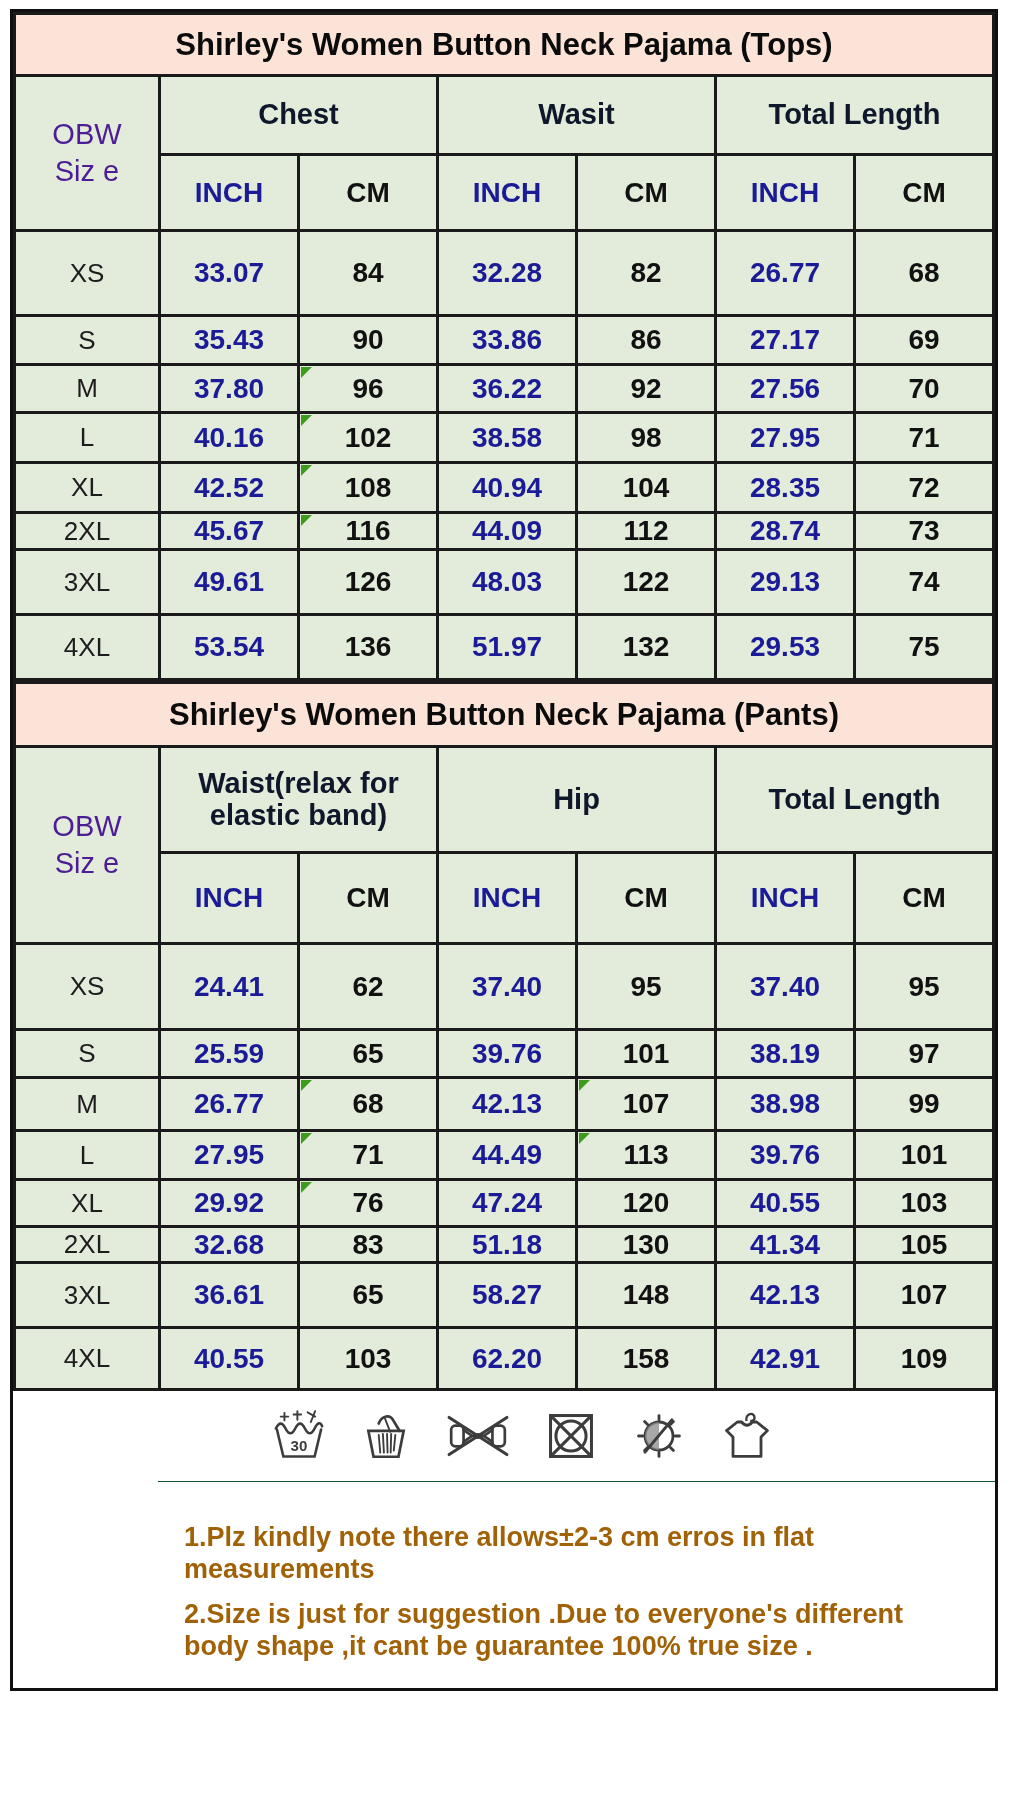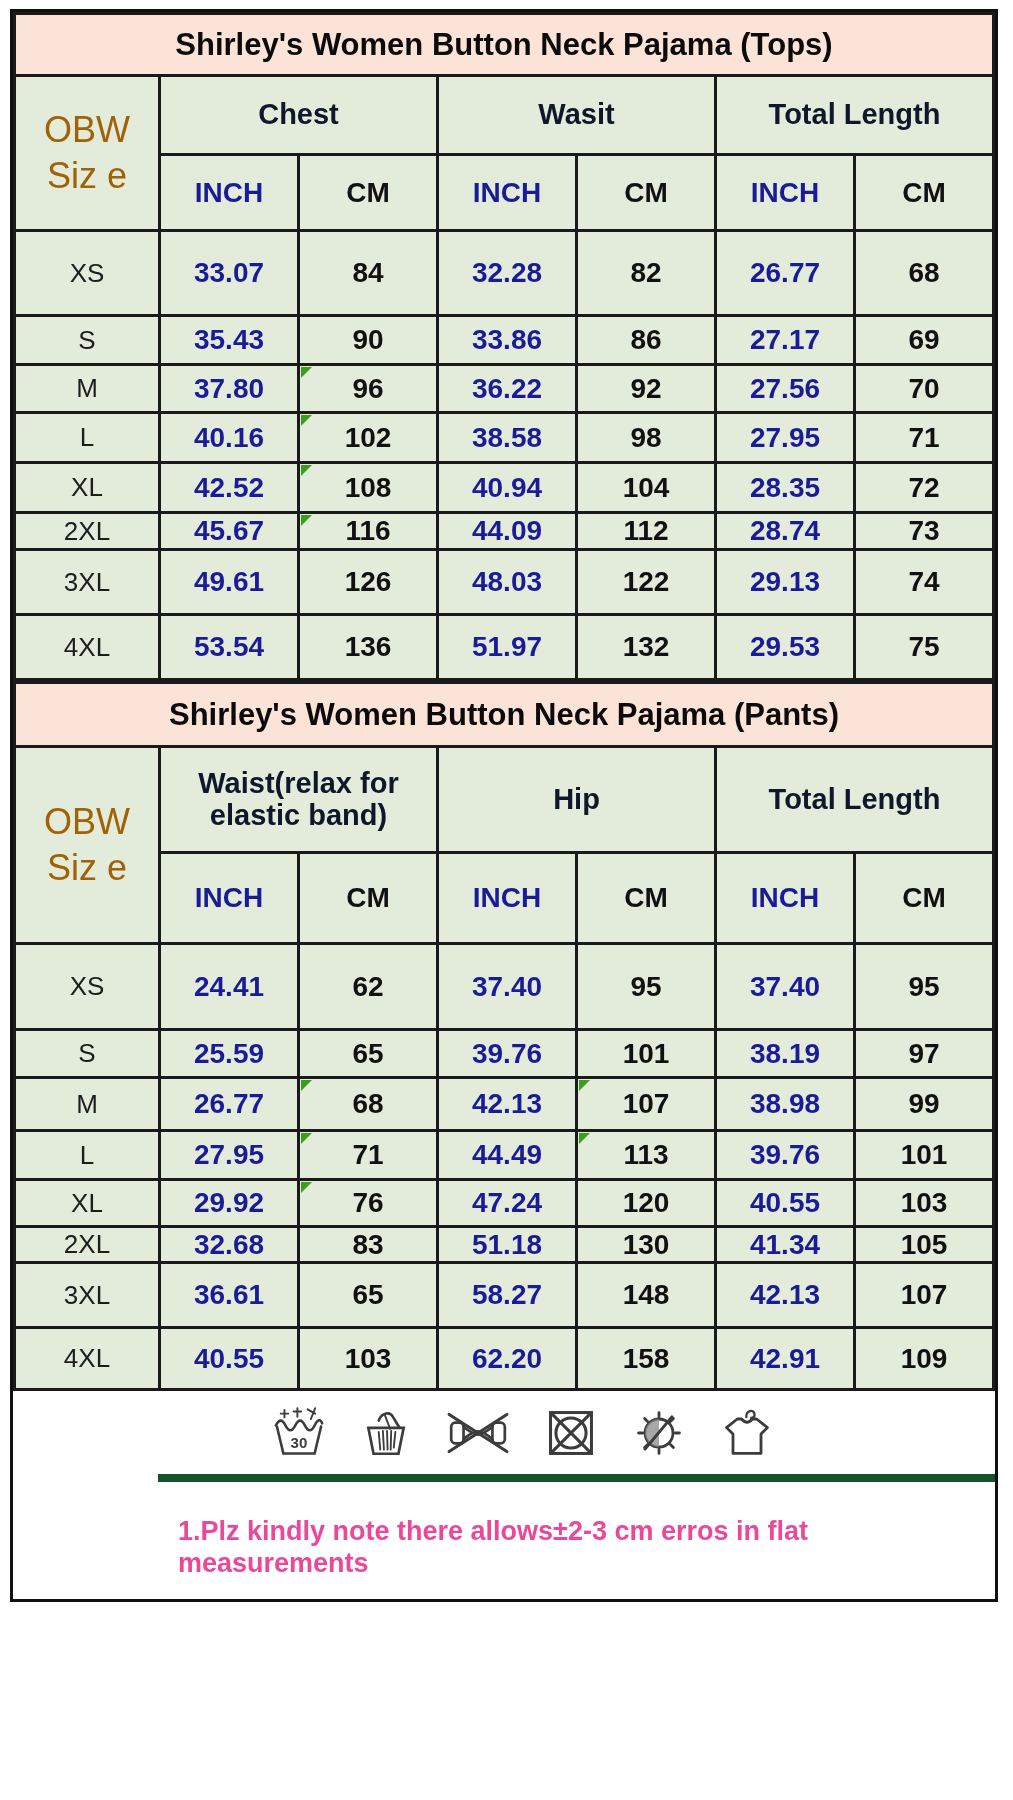--- a/index.html
+++ b/index.html
@@ -13,21 +13,21 @@
   }
   table.size-table{border-collapse:collapse;width:100%;table-layout:fixed;}
   table.size-table td{
     border:3px solid #1a1a1a;text-align:center;vertical-align:middle;
     padding:0;overflow:hidden;
   }
   .title-cell{
     background:#fbe3d8;color:#0b0b0b;font-weight:bold;font-size:31px;letter-spacing:0;
   }
   .corner-cell{
-    background:#e3ecdb;color:#a16207;font-size:36px;font-weight:normal;
+    background:#e3ecdb;color:#4c1d95;font-size:29px;font-weight:normal;
     white-space:pre-line;line-height:1.28;
   }
   .group-cell{
     background:#e3ecdb;color:#0f172a;font-weight:bold;font-size:29px;line-height:1.1;
   }
   .unit-cell{background:#e3ecdb;font-weight:bold;font-size:28px;color:#111;}
   .unit-cell.inch{color:#1b1b97;}
   .size-cell{background:#e3ecdb;color:#1d1d1d;font-size:26px;font-weight:normal;}
   .val-cell{background:#e3ecdb;font-weight:bold;font-size:28px;color:#111;position:relative;}
   .val-cell.inch{color:#1b1b97;}
@@ -38,30 +38,30 @@
   .bottom{
     display:grid;grid-template-columns:145px 1fr;grid-template-rows:91px auto;
     background:#ffffff;
   }
   .tips-label-cell{
     grid-row:1/3;grid-column:1;border-right:3px solid #1a1a1a;
     display:flex;align-items:center;justify-content:center;
     font-size:31px;color:#141414;
   }
   .care-cell{
-    grid-row:1;grid-column:2;border-bottom:8px solid #14532d;
+    grid-row:1;grid-column:2;border-bottom:1px solid #14532d;
     display:flex;align-items:center;justify-content:center;gap:32px;
     padding-right:108px;box-sizing:border-box;
   }
   .care-cell svg{display:block;}
   .notes-cell{
     grid-row:2;grid-column:2;padding:26px 16px 12px 12px;box-sizing:border-box;
   }
   .notes-cell p{
-    margin:8px;color:#ec4899;font-weight:bold;font-size:27px;line-height:1.17;
+    margin:14px;color:#a16207;font-weight:bold;font-size:27px;line-height:1.17;
     letter-spacing:0;
   }
 </style>
 </head>
 <body>
 
 <div class="sheet">
 
   <table class="size-table" id="tops">
       <colgroup>
@@ -310,15 +310,16 @@
       </svg>
 
       <svg width="56" height="56" viewBox="0 0 52 52" fill="none" stroke="#3c3c3c" stroke-width="2.6" stroke-linejoin="round">
         <path d="M17 13 L7 21 L13 27 L13 45 L39 45 L39 27 L45 21 L35 13 L31 13 Q26 19 21 13 Z"></path>
         <path d="M25.5 12 c-1.5 -7 7.5 -9 7.5 -3 c0 2.5 -2.5 3 -4 3" stroke-width="2.2" fill="none"></path>
       </svg>
     </div>
 
     <div class="notes-cell">
       <p>1.Plz kindly note there allows±2-3 cm erros in flat measurements</p>
+      <p>2.Size is just for suggestion .Due to everyone's different body shape ,it cant be guarantee 100% true size .</p>
     </div>
   </div>
 </div>
 
 </body></html>

